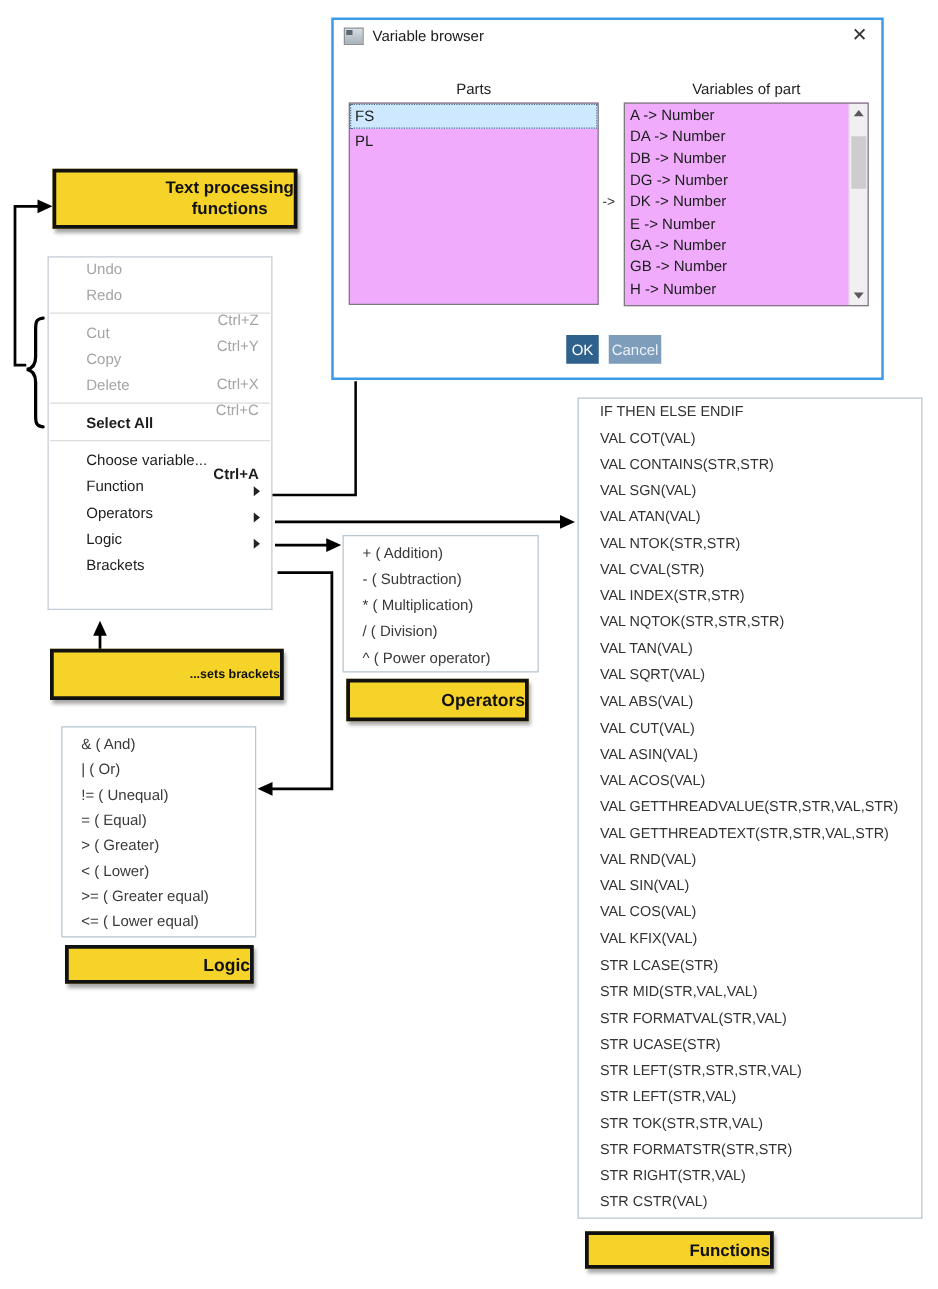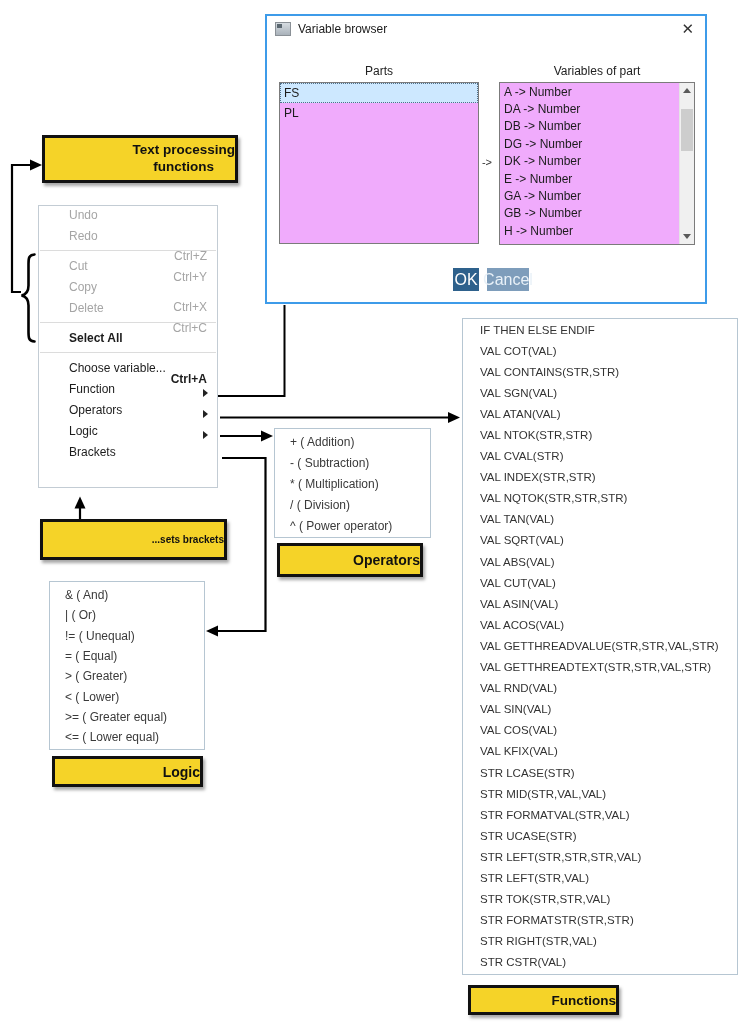--- a/index.html
+++ b/index.html
@@ -27,21 +27,21 @@
   .vars-list .lb-row{height:17.4px;}
   .lb-row.selected{background:var(--selection-bg,#CDE8FF);outline:1px dotted #50708a;outline-offset:-1px;}
   .clipped-row{height:5px;overflow:hidden;}
   .transfer{position:absolute;left:208px;top:140px;width:24px;text-align:center;font-size:11px;color:#333;}
   .scrollbar{position:absolute;right:0;top:0;bottom:0;width:14px;background:#f0f0f0;border-left:1px solid #e4e4e4;}
   .sb-btn{position:absolute;left:0;width:14px;height:15px;display:flex;align-items:center;justify-content:center;cursor:pointer;}
   .sb-up{top:0;}.sb-down{bottom:0;}
   .tri-up{width:0;height:0;border-left:4px solid transparent;border-right:4px solid transparent;border-bottom:5px solid #5a5a5a;}
   .tri-down{width:0;height:0;border-left:4px solid transparent;border-right:4px solid transparent;border-top:5px solid #5a5a5a;}
   .sb-thumb{position:absolute;left:1px;top:26px;width:12px;height:42px;background:#cdcdcd;cursor:pointer;}
-  .btn{position:absolute;top:252px;height:23px;font-size:16px;display:flex;align-items:center;justify-content:center;
+  .btn{position:absolute;top:252px;height:23px;font-size:12px;display:flex;align-items:center;justify-content:center;
        box-sizing:border-box;cursor:pointer;}
   .btn-ok{left:186px;width:26px;background:var(--ok-bg,#2E618C);color:#fff;}
   .btn-cancel{left:220px;width:42px;background:var(--cancel-bg,#7E9DBB);color:#E9F1F8;}
 
   
   .context-menu{position:absolute;left:38px;top:205px;width:180px;height:283px;background:#fff;
                 border:1px solid #c3ccd4;box-sizing:border-box;padding-top:2px;z-index:2;}
   .cm-row{position:relative;height:21px;display:flex;padding:0 10px 0 30px;
           font-size:12px;color:#1c1c1c;cursor:default;}
   .cm-short{margin-left:auto;margin-top:41px;}

